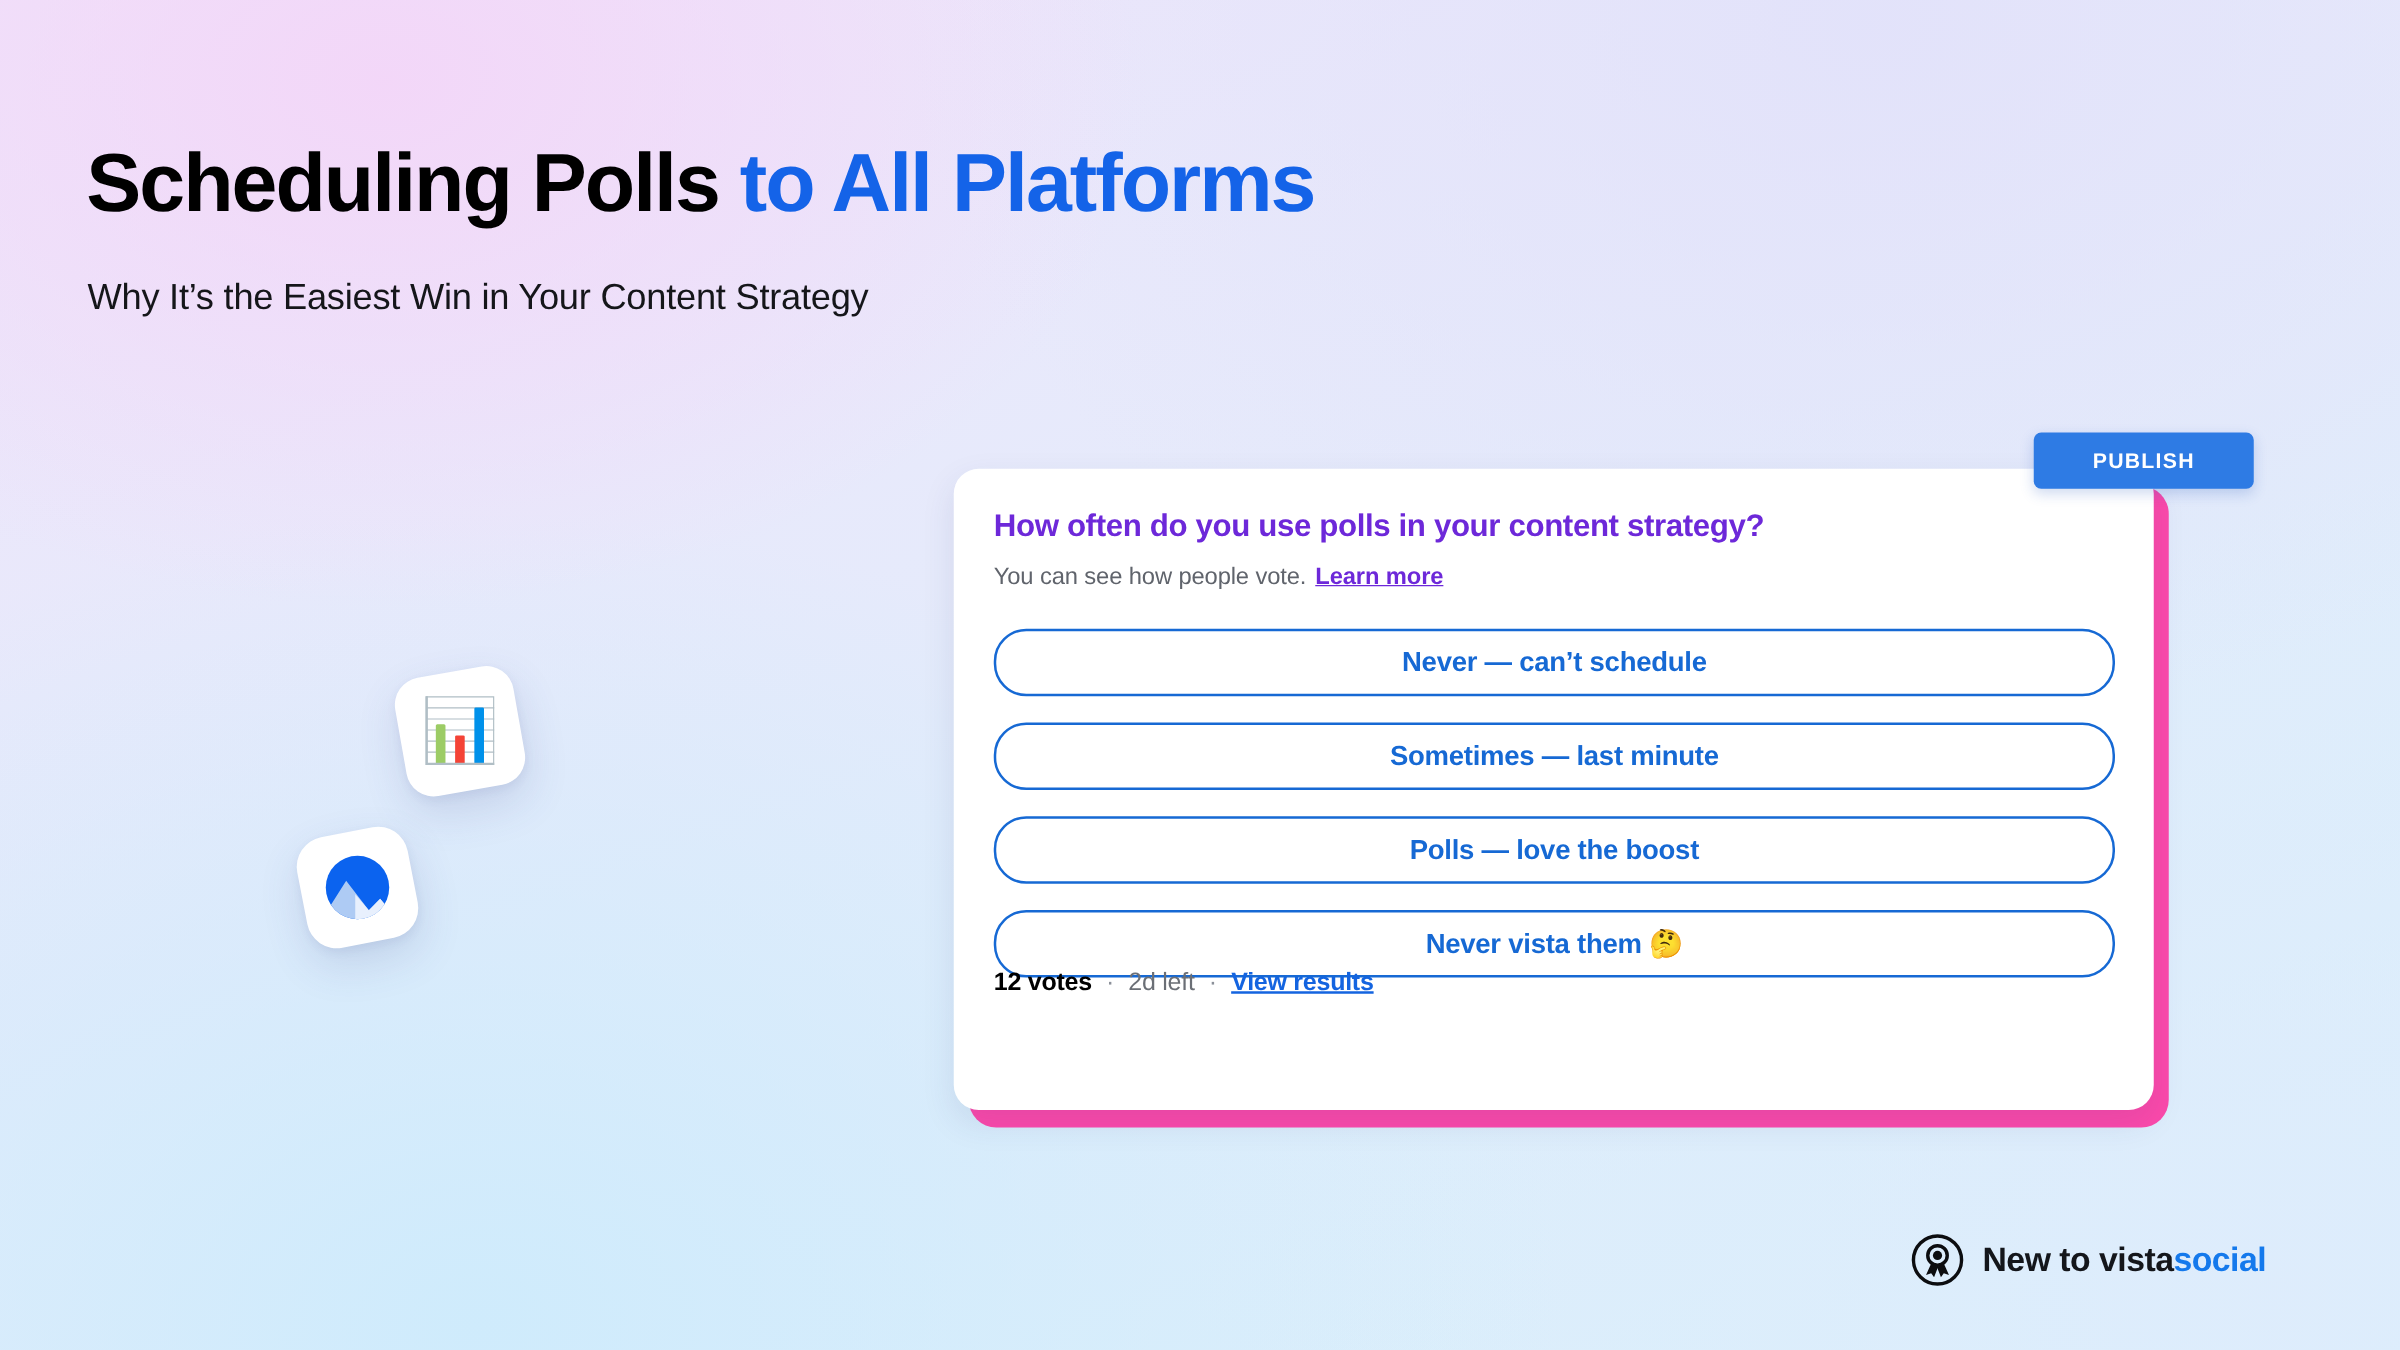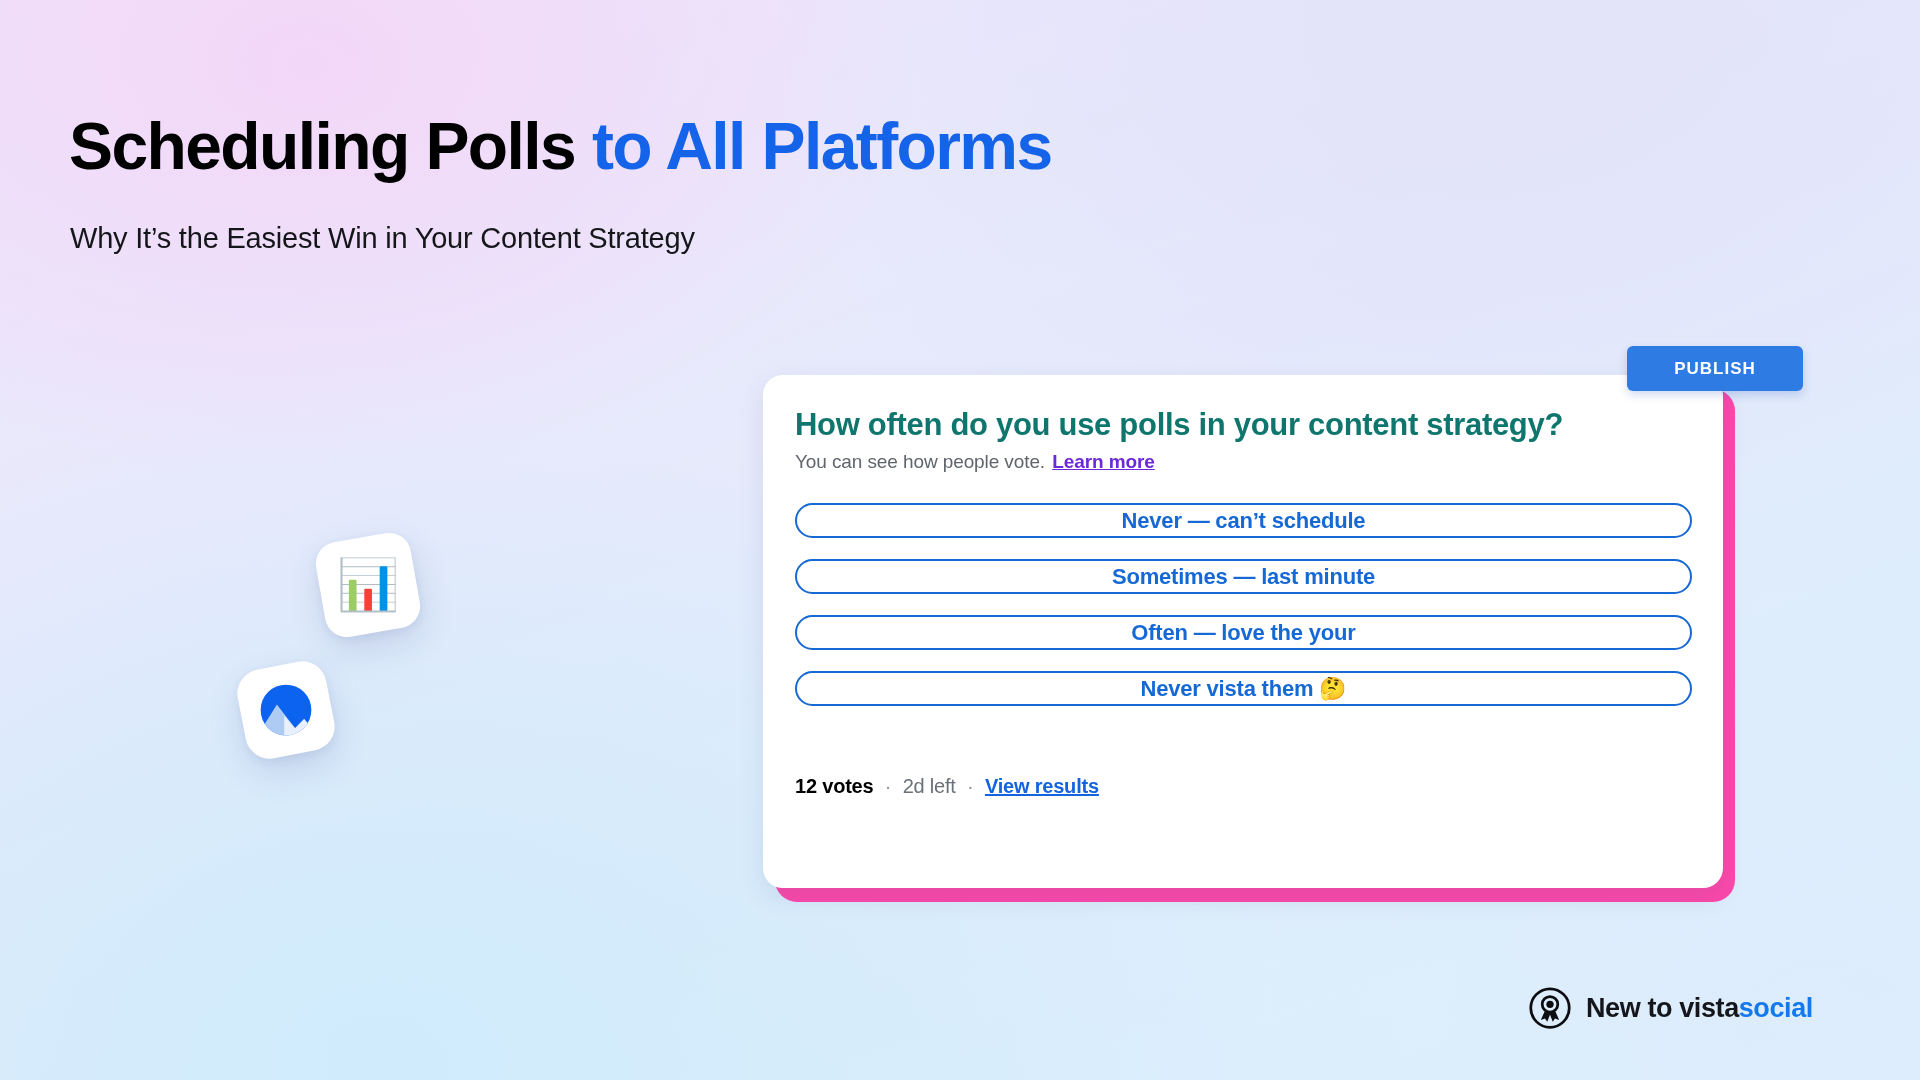--- a/index.html
+++ b/index.html
@@ -54,32 +54,32 @@
     position:absolute; left:12px; top:14px; width:960px; height:513px;
     background:#FB49AB; border-radius:22px;
   }
   .poll-card {
     position:absolute; left:0; top:0; width:960px; height:513px;
     background:#fff; border-radius:20px;
     box-shadow:0 10px 26px rgba(45,55,110,0.10);
   }
   .poll-question {
     position:absolute; left:32px; top:32px;
-    font-size:31px; font-weight:700; color:#0f766e; letter-spacing:-0.3px;
+    font-size:25px; font-weight:700; color:#6d28d9; letter-spacing:-0.3px;
     white-space:nowrap;
   }
   .poll-sub {
     position:absolute; left:32px; top:76px;
     font-size:19px; color:#60646c; letter-spacing:-0.1px; white-space:nowrap;
   }
   .poll-sub .learn { color:#6d28d9; font-weight:700; margin-left:2px; }
 
   .options { position:absolute; left:32px; top:128px; width:897px; }
   .option {
-    height:35px; border:2px solid #1669D4; border-radius:26px;
+    height:54px; border:2px solid #1669D4; border-radius:26px;
     display:flex; align-items:center; justify-content:center;
     color:#1669D4; font-size:22px; font-weight:700; letter-spacing:-0.2px;
     margin-bottom:21px; background:#fff;
   }
   .option:last-child { margin-bottom:0; }
 
   .poll-meta {
     position:absolute; left:32px; top:400px;
     font-size:20px; color:#6b6f76; letter-spacing:-0.2px; white-space:nowrap;
   }
@@ -137,21 +137,21 @@
     <div class="poll-question">How often do you use polls in your content strategy?</div>
 
     <div class="poll-sub">
       <span>You can see how people vote.</span>
       <a class="learn" href="#">Learn more</a>
     </div>
 
     <div class="options">
       <div class="option">Never — can’t schedule</div>
       <div class="option">Sometimes — last minute</div>
-      <div class="option">Often — love the your</div>
+      <div class="option">Polls — love the boost</div>
       <div class="option">Never vista them 🤔</div>
     </div>
 
     <div class="poll-meta">
       <span class="votes">12 votes</span>
       <span class="sep">·</span>
       <span>2d left</span>
       <span class="sep">·</span>
       <a class="view" href="#">View results</a>
     </div>

